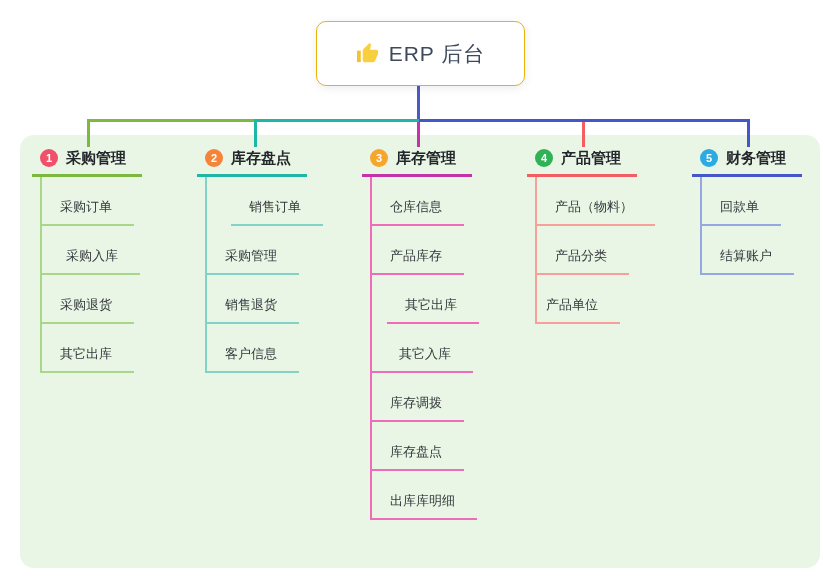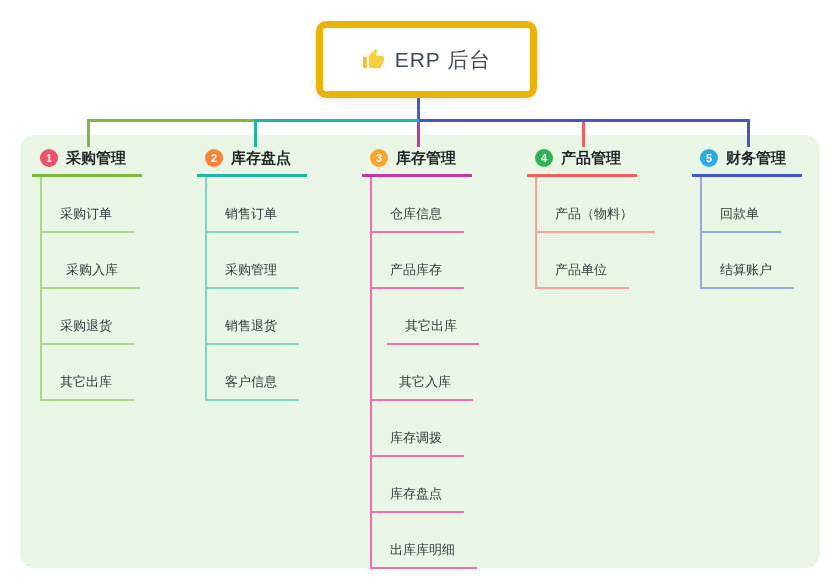--- a/index.html
+++ b/index.html
@@ -1,36 +1,36 @@
 <!DOCTYPE html>
 <html><head>
 <meta charset="utf-8">
 <style>
   html,body{margin:0;padding:0;background:#ffffff;}
   body{font-family:"Liberation Sans","DejaVu Sans",sans-serif;}
   .canvas{position:relative;width:839px;height:588px;background:#ffffff;overflow:hidden;}
   .panel{position:absolute;left:20px;top:135px;width:800px;height:433px;
          background:#e9f6e5;border-radius:14px;}
   .root-node{position:absolute;left:316px;top:21px;width:207px;height:63px;
-         background:#ffffff;border:7px solid #eab308;border-radius:10px;
+         background:#ffffff;border:1px solid #eab308;border-radius:10px;
          box-shadow:0 2px 10px rgba(0,0,0,0.08);
          display:flex;align-items:center;justify-content:center;gap:10px;cursor:pointer;}
   .root-label{font-size:21px;font-weight:500;color:#3d4a5c;letter-spacing:1px;}
   .root-icon{display:flex;align-items:center;}
   .seg{position:absolute;}
   .branch{position:absolute;}
   .branch-header{display:inline-flex;align-items:center;gap:8px;
          padding:2px 16px 6px 8px;border-bottom:3px solid #888;
          font-size:15px;font-weight:600;color:#23262b;line-height:20px;
          white-space:nowrap;cursor:pointer;}
   .badge{width:18px;height:18px;border-radius:50%;flex:0 0 18px;
          display:flex;align-items:center;justify-content:center;
          color:#ffffff;font-size:11px;font-weight:700;line-height:18px;}
   .children{margin-left:8px;border-left:2px solid #ccc;}
-  .child{height:56px;display:flex;align-items:flex-end;font-family:Liberation Serif, serif;}
+  .child{height:49px;display:flex;align-items:flex-end;font-family:Liberation Serif, serif;}
   .child-label{display:inline-block;padding:0 22px 8px 18px;border-bottom:2px solid #ccc;
          font-size:13px;color:#34383d;white-space:nowrap;cursor:pointer;}
 </style>
 </head>
 <body>
 
 <div class="canvas">
   <div class="panel"></div>
 
   <div id="connectors">
@@ -71,21 +71,21 @@
           </div>
           <div class="child">
             <span class="child-label" style="border-bottom-color: rgb(169, 215, 138);">其它出库</span>
           </div>
         </div></div>
       <div class="branch" style="left: 197px; top: 146px;"><div class="branch-header" style="border-bottom-color: rgb(31, 182, 166);">
           <span class="badge" style="background: rgb(245, 132, 57);">2</span>
           <span>库存盘点</span>
         </div><div class="children" style="border-left-color: rgb(130, 210, 199);">
           <div class="child">
-            <span class="child-label" style="border-bottom-color: rgb(130, 210, 199);">销售订单</span>
+            <span class="child-label" style="border-bottom-color: rgb(130, 210, 199); margin-left: 24px;">销售订单</span>
           </div>
           <div class="child">
             <span class="child-label" style="border-bottom-color: rgb(130, 210, 199);">采购管理</span>
           </div>
           <div class="child">
             <span class="child-label" style="border-bottom-color: rgb(130, 210, 199);">销售退货</span>
           </div>
           <div class="child">
             <span class="child-label" style="border-bottom-color: rgb(130, 210, 199);">客户信息</span>
           </div>
@@ -117,21 +117,24 @@
           </div>
         </div></div>
       <div class="branch" style="left: 527px; top: 146px;"><div class="branch-header" style="border-bottom-color: rgb(242, 95, 99);">
           <span class="badge" style="background: rgb(49, 178, 87);">4</span>
           <span>产品管理</span>
         </div><div class="children" style="border-left-color: rgb(247, 160, 155);">
           <div class="child">
             <span class="child-label" style="border-bottom-color: rgb(247, 160, 155);">产品（物料）</span>
           </div>
           <div class="child">
-            <span class="child-label" style="border-bottom-color: rgb(247, 160, 155);">产品单位</span>
+            <span class="child-label" style="border-bottom-color: rgb(247, 160, 155);">产品分类</span>
+          </div>
+          <div class="child">
+            <span class="child-label" style="border-bottom-color: rgb(247, 160, 155); padding-left: 9px;">产品单位</span>
           </div>
         </div></div>
       <div class="branch" style="left: 692px; top: 146px;"><div class="branch-header" style="border-bottom-color: rgb(67, 87, 201);">
           <span class="badge" style="background: rgb(44, 170, 226);">5</span>
           <span>财务管理</span>
         </div><div class="children" style="border-left-color: rgb(149, 168, 226);">
           <div class="child">
             <span class="child-label" style="border-bottom-color: rgb(149, 168, 226);">回款单</span>
           </div>
           <div class="child">

